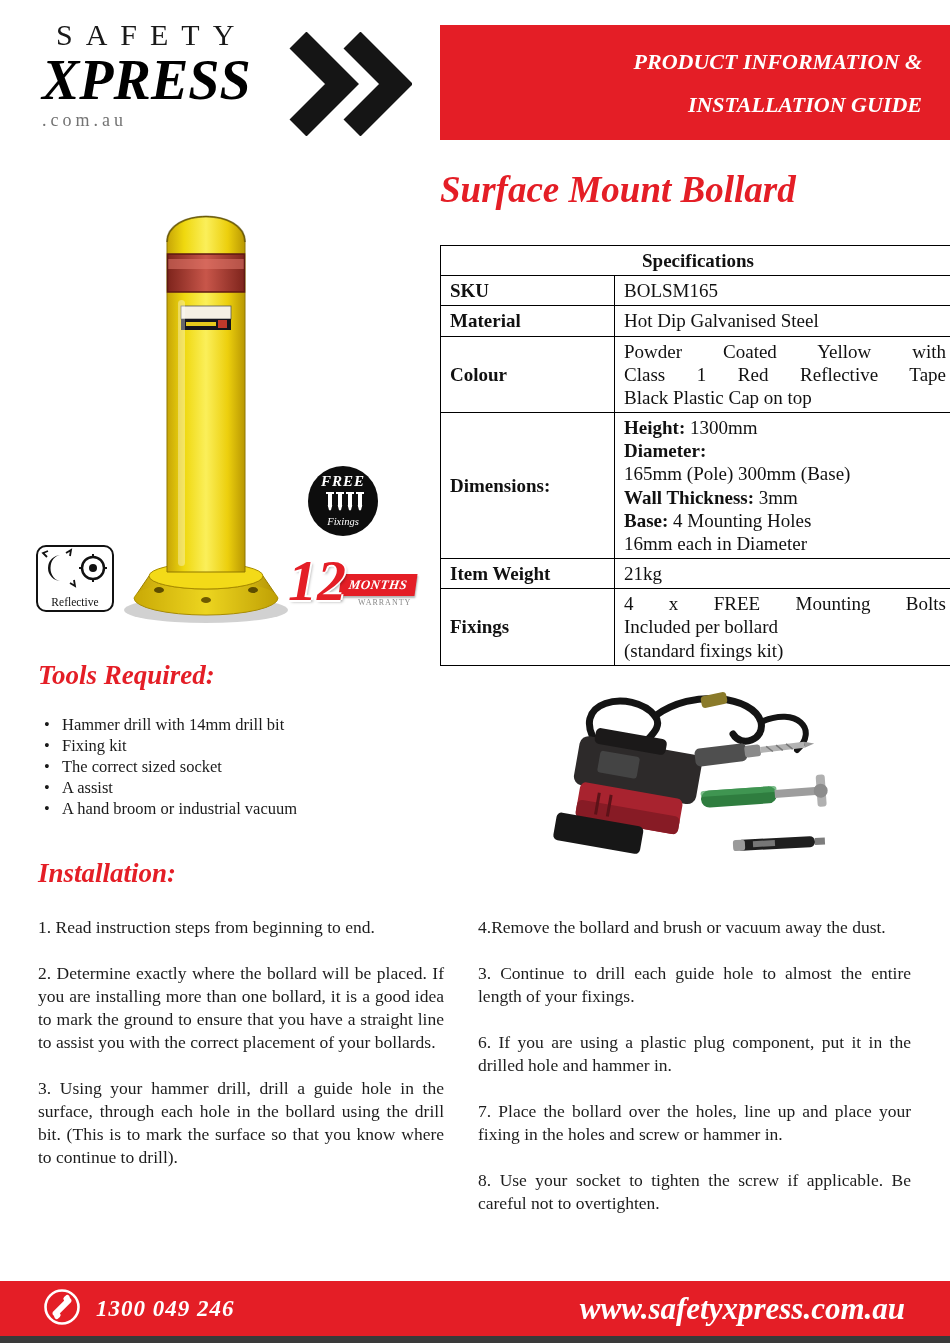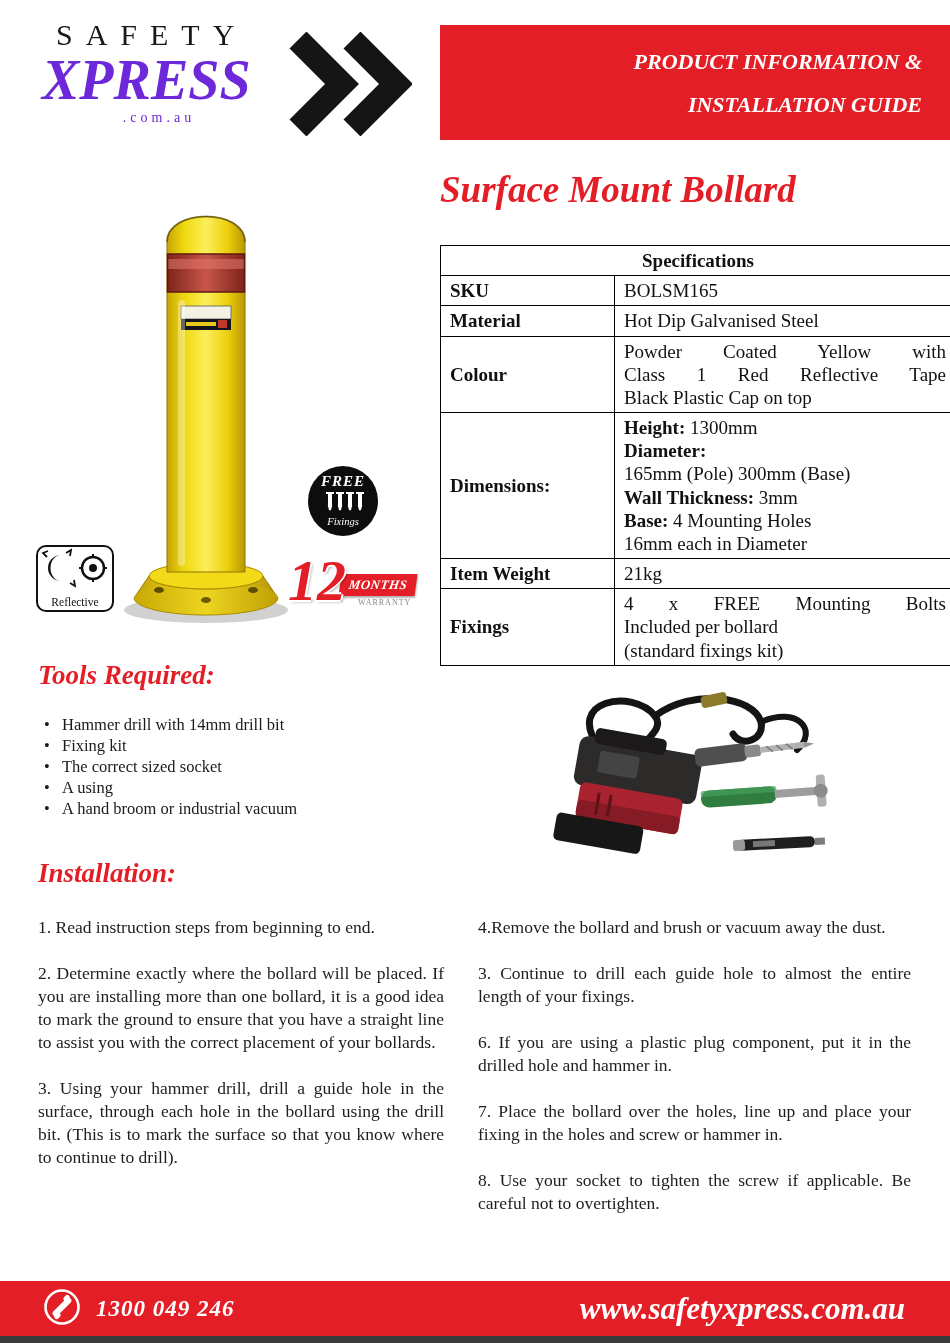--- a/index.html
+++ b/index.html
@@ -7,22 +7,22 @@
   .page {
     position:relative; width:950px; height:1343px; margin:0 auto;
     background:#ffffff; overflow:hidden;
     font-family:Liberation Serif, serif; color:#1a1a1a;
   }
 
   
   .logo { position:absolute; left:42px; top:18px; width:360px; height:125px; }
   .logo-text { position:absolute; left:0; top:0; width:238px; }
   .logo-safety { font-size:30px; letter-spacing:13px; color:#191919; padding-left:14px; font-weight:400; }
-  .logo-xpress { font-size:56px; font-weight:bold; font-style:italic; color:#6d28d9; line-height:56px; letter-spacing:0; }
-  .logo-domain { font-size:14px; letter-spacing:4px; color:#6d28d9; text-align:center; padding-right:4px; margin-top:2px; }
+  .logo-xpress { font-size:56px; font-weight:bold; font-style:italic; color:#000000; line-height:56px; letter-spacing:0; }
+  .logo-domain { font-size:18px; letter-spacing:4px; color:#737373; text-align:left; padding-right:4px; margin-top:2px; }
   .logo-chevrons { position:absolute; left:246px; top:14px; }
 
   .banner {
     position:absolute; left:440px; top:25px; right:0; height:115px;
     background:#e41e26; color:#fff;
     display:flex; flex-direction:column; justify-content:center; align-items:flex-end;
     padding-right:28px; font-weight:bold; font-style:italic;
     font-size:22px; line-height:43px;
   }
 
@@ -270,21 +270,21 @@
       </td>
     </tr>
   </tbody>
     </table>
 
   <div class="section-title tools-title">Tools Required:</div>
   <ul class="tools-list">
     <li><span>Hammer drill with 14mm drill bit</span></li>
     <li><span>Fixing kit</span></li>
     <li><span>The correct sized socket</span></li>
-    <li><span>A using</span></li>
+    <li><span>A assist</span></li>
     <li><span>A hand broom or industrial vacuum</span></li>
   </ul>
 
   <div class="drill-wrap">
     <svg width="350" height="188" viewBox="0 0 350 188">
 
       <path d="M95,62 C58,14 128,2 150,30 C164,48 118,62 136,80" fill="none" stroke="#141414" stroke-width="7" stroke-linecap="round"></path>
       <path d="M150,30 C188,2 248,10 256,36 C260,54 236,62 228,48" fill="none" stroke="#141414" stroke-width="7" stroke-linecap="round"></path>
       <path d="M256,36 C292,20 314,44 292,64" fill="none" stroke="#141414" stroke-width="6" stroke-linecap="round"></path>
 

